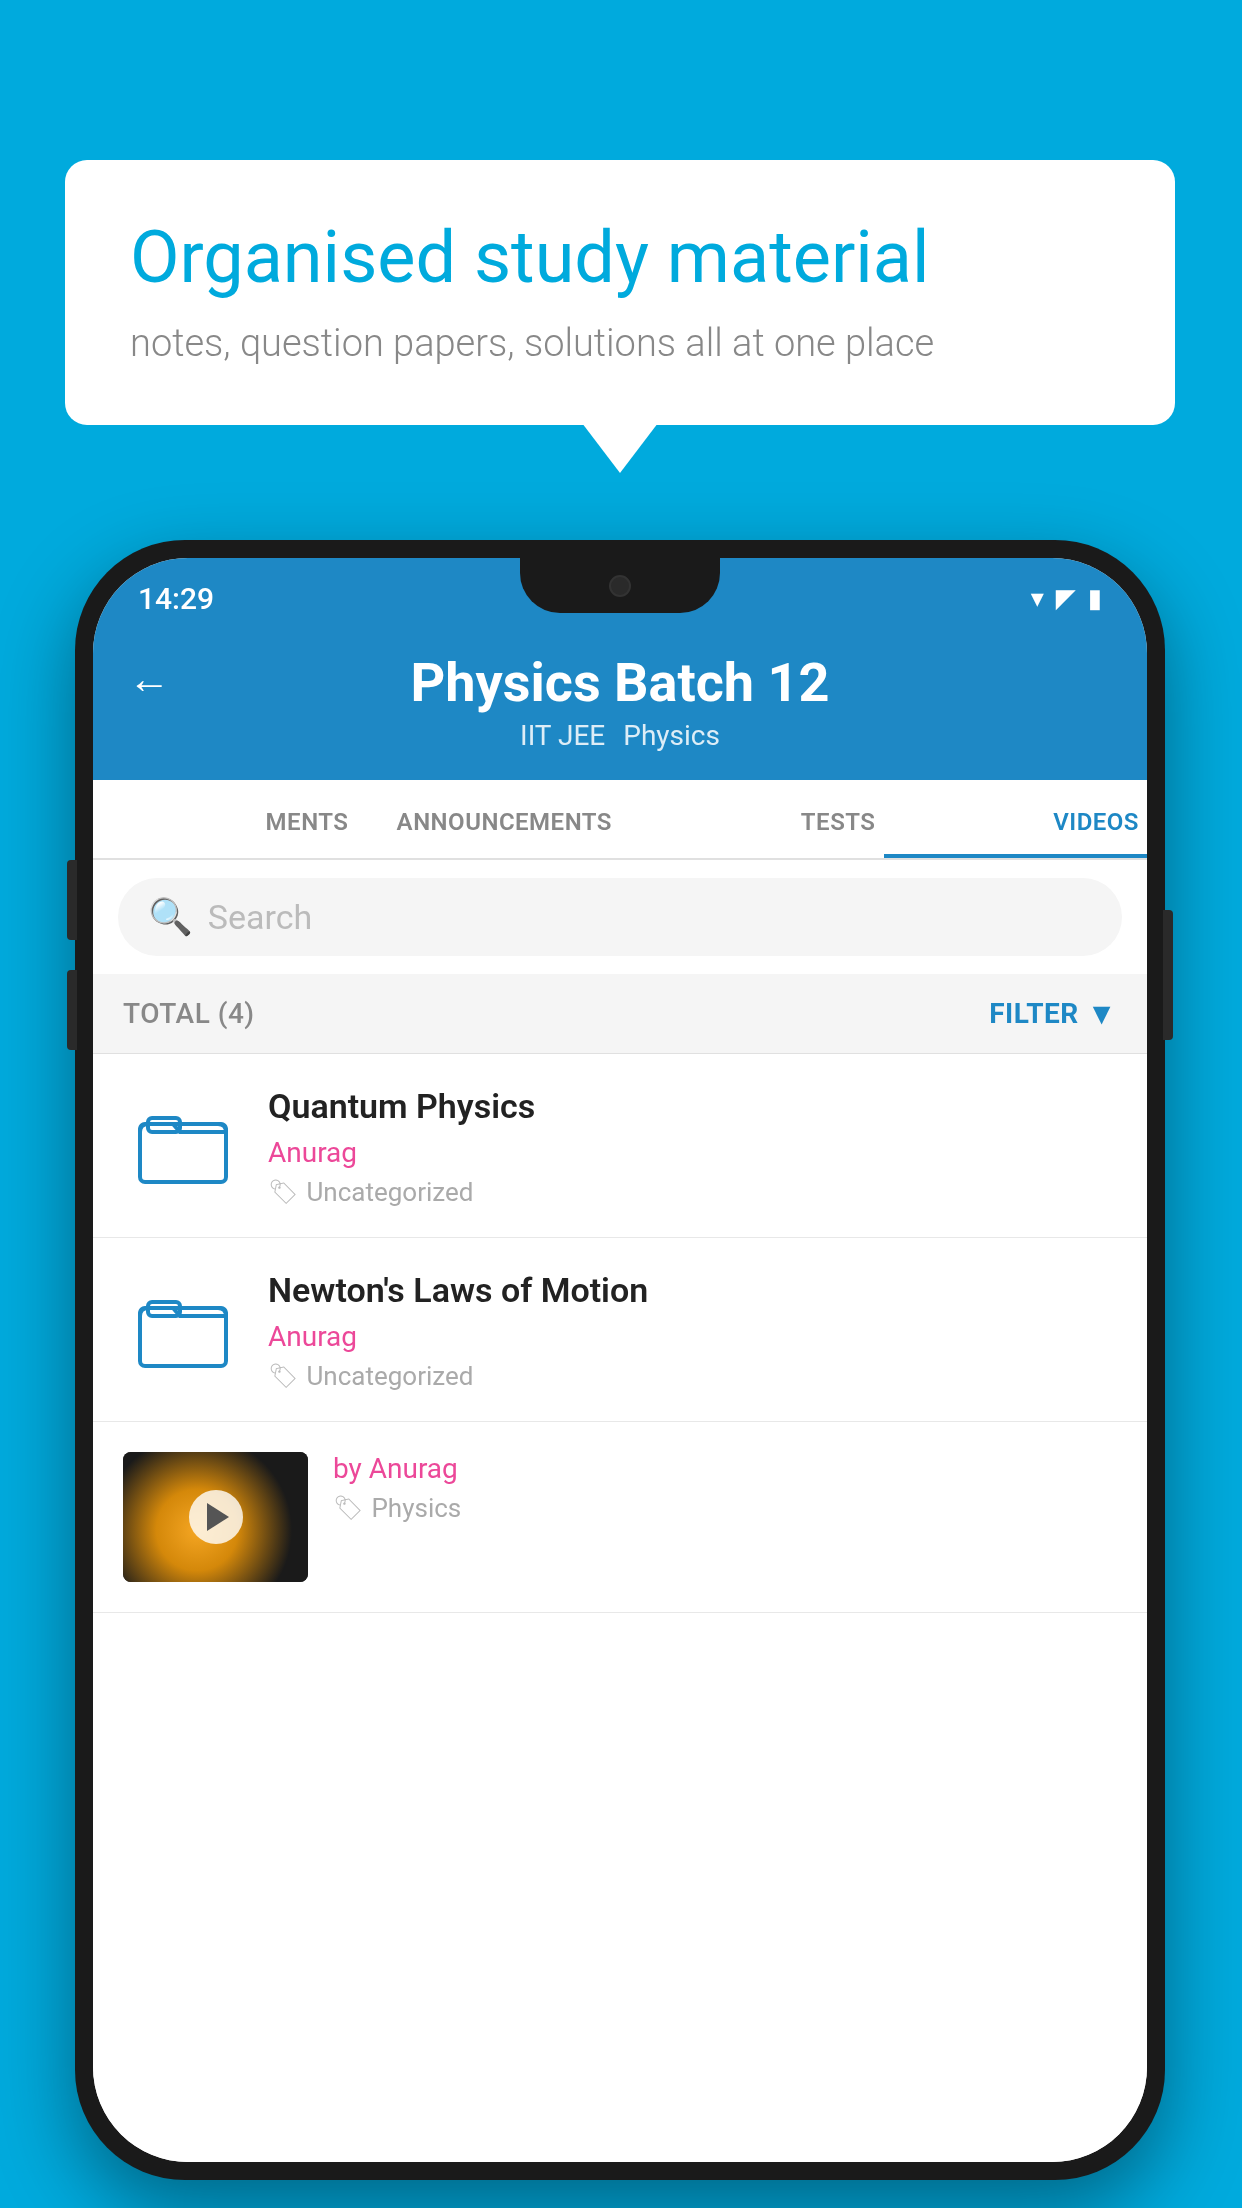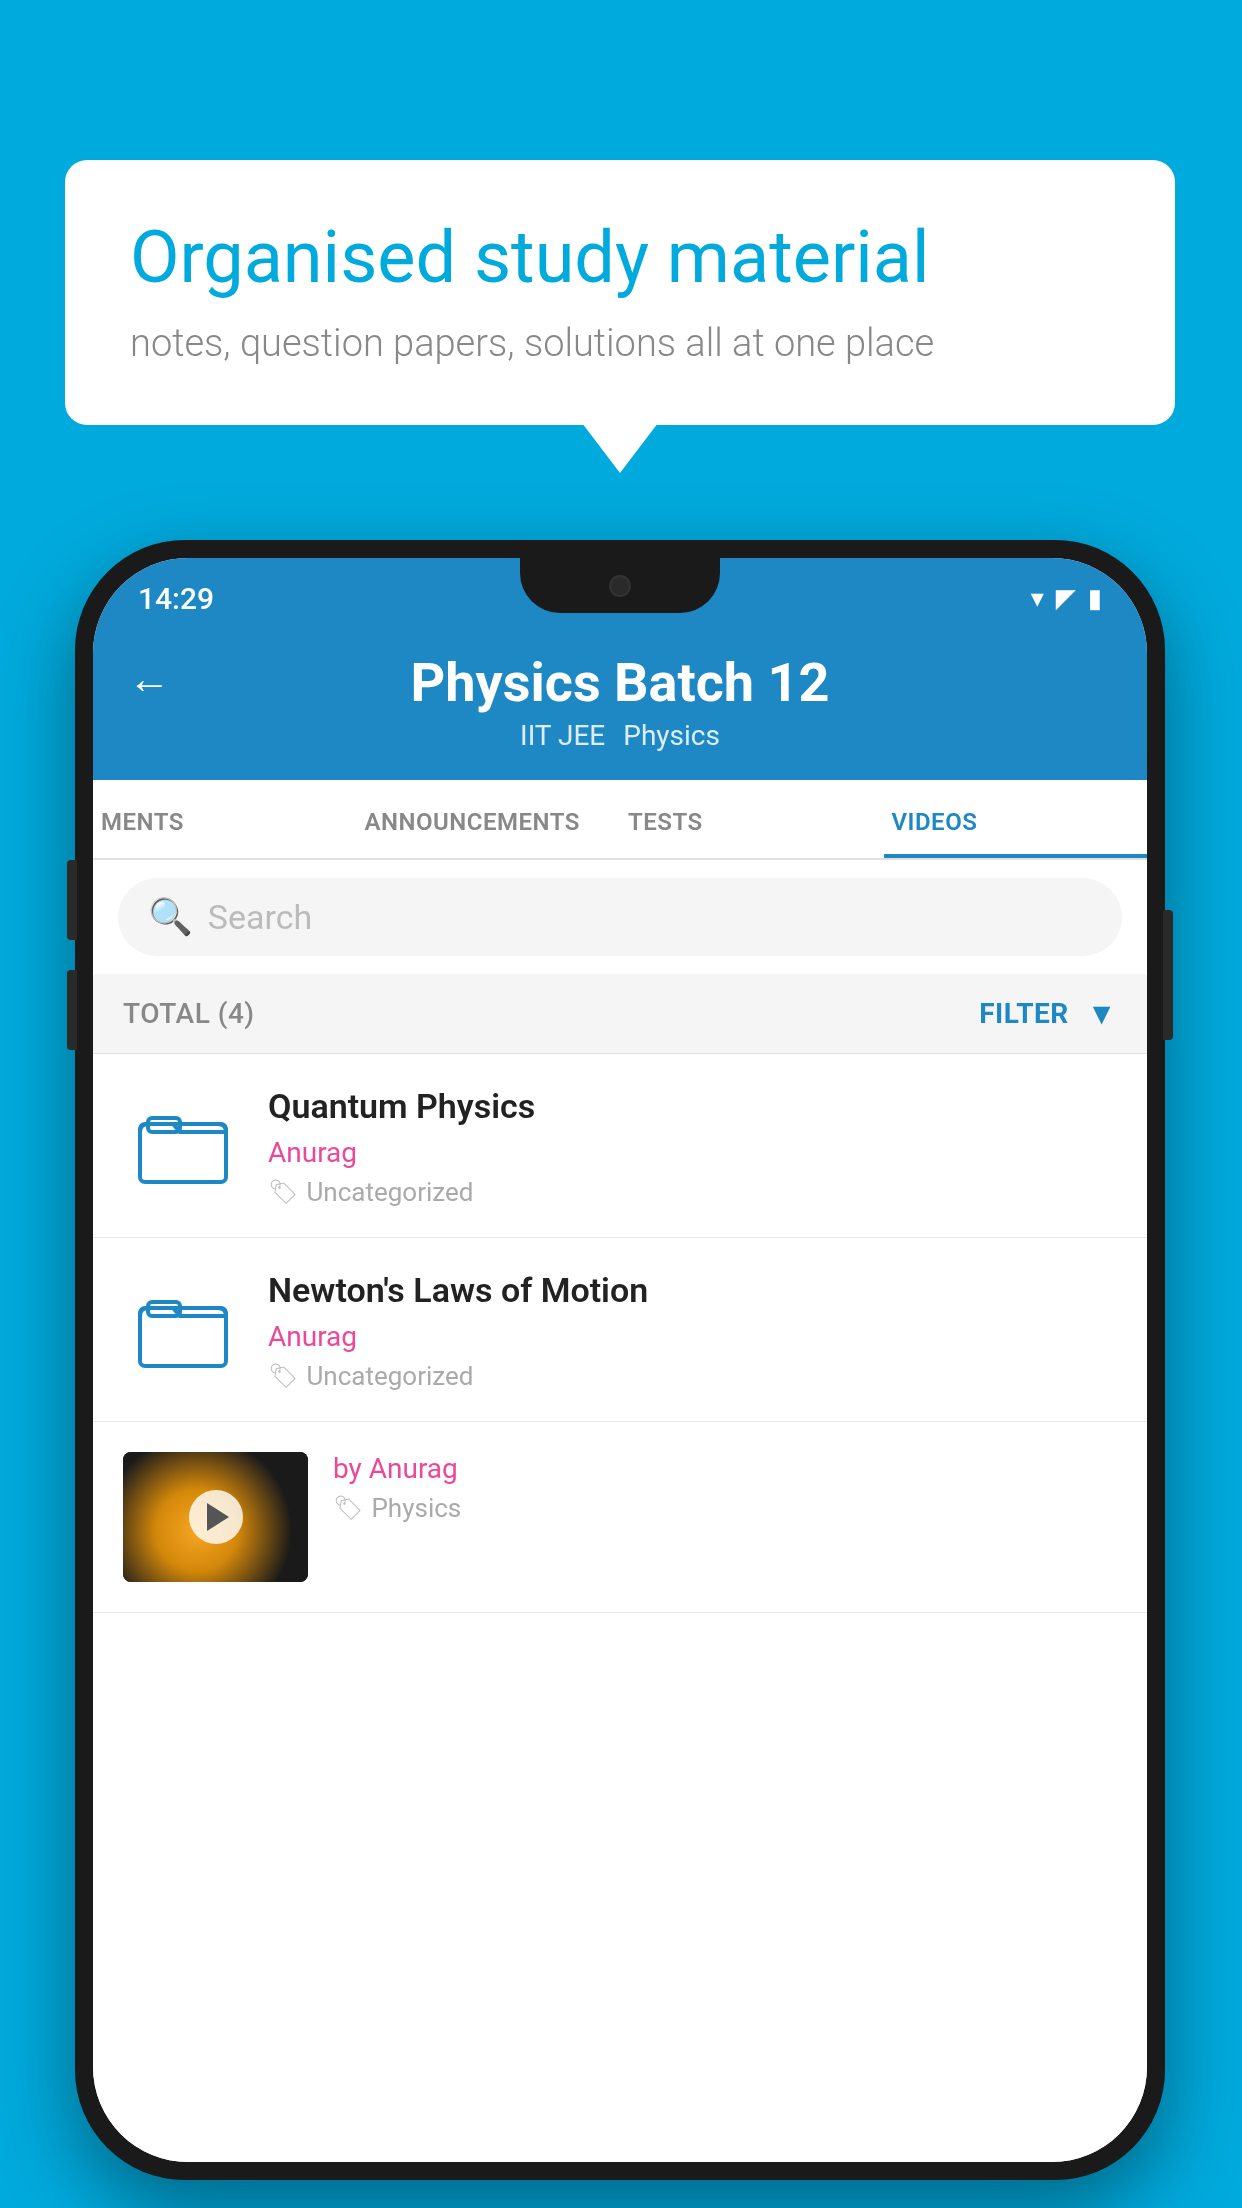--- a/index.html
+++ b/index.html
@@ -183,21 +183,21 @@
     
     .tabs-bar {
       background: white;
       display: flex;
       border-bottom: 2px solid #e0e0e0;
       overflow: hidden;
     }
 
     .tab-item {
       flex: 1;
-      text-align: left;
+      text-align: right;
       padding: 28px 8px 22px;
       font-size: 24px;
       font-weight: 600;
       color: #888;
       letter-spacing: 0.5px;
       position: relative;
     }
 
     .tab-item.active {
       color: #1E88C5;
@@ -254,21 +254,21 @@
       font-weight: 500;
       letter-spacing: 0.5px;
     }
 
     .filter-btn {
       color: #1E88C5;
       font-size: 28px;
       font-weight: 700;
       display: flex;
       align-items: center;
-      gap: 18px;
+      gap: 8px;
       letter-spacing: 0.5px;
     }
 
     
     .video-list {
       background: white;
       flex: 1;
     }
 
     .video-item {

